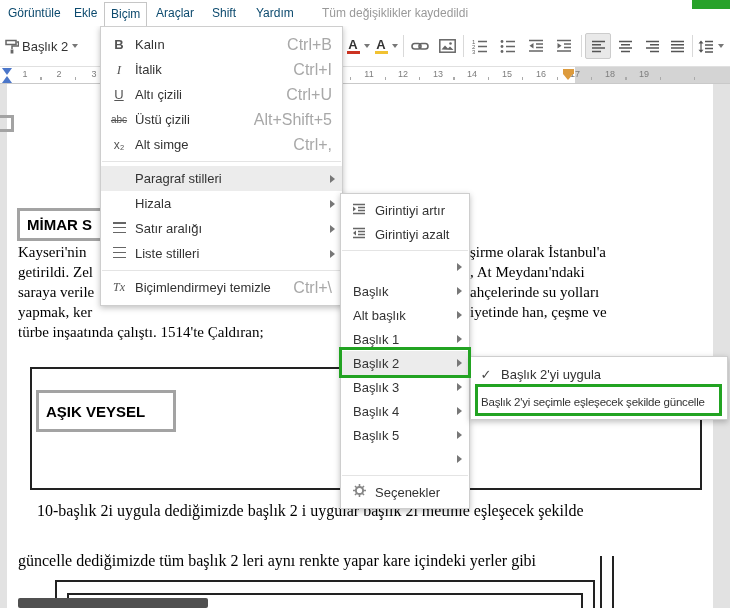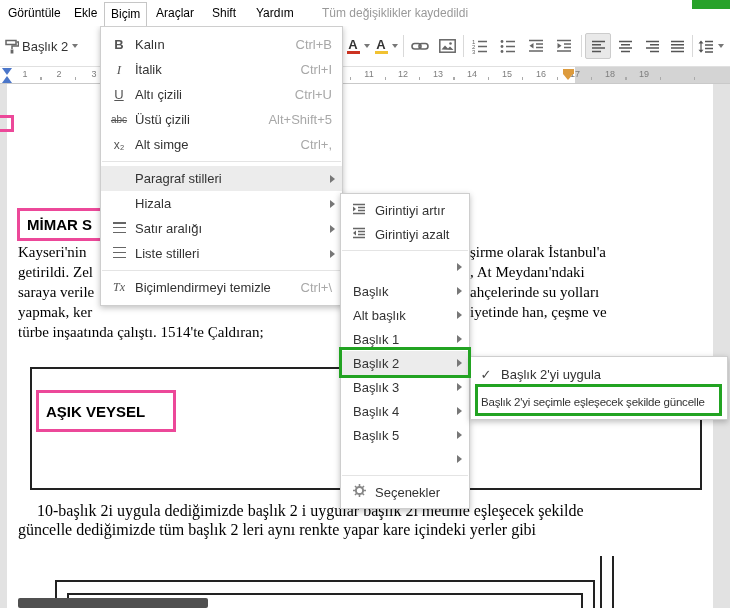--- a/index.html
+++ b/index.html
@@ -2,21 +2,21 @@
 <html><head>
 <meta charset="utf-8">
 <style>
   *{margin:0;padding:0;box-sizing:border-box}
   html,body{width:730px;height:608px;overflow:hidden}
   body{font-family:"Liberation Sans",sans-serif;background:#fff}
   #app{position:relative;width:730px;height:608px;background:#fff;overflow:hidden}
 
   
   #menubar{position:absolute;top:0;left:0;right:0;height:26px;background:#fff;z-index:30}
-  .mb-item{position:absolute;top:3px;height:21px;line-height:21px;font-size:12px;color:#000000;padding:0 6px;cursor:pointer;white-space:nowrap}
+  .mb-item{position:absolute;top:3px;height:21px;line-height:21px;font-size:12px;color:#0c4a6e;padding:0 6px;cursor:pointer;white-space:nowrap}
   .mb-item.open{top:2px;height:24px;line-height:22px;background:#fff;border:1px solid #c6c6c6;border-bottom:none;z-index:31}
   #mb-status{position:absolute;left:322px;top:6px;font-size:12px;color:#999;white-space:nowrap}
   #ann-corner{position:absolute;left:692px;top:0;width:38px;height:9px;background:#28a22a;z-index:40}
 
   
   #toolbar{position:absolute;top:26px;left:0;right:0;height:40px;background:#fff;z-index:5}
   .tb-btn{position:absolute;top:7px;height:26px;display:flex;align-items:center;justify-content:center;border-radius:2px;cursor:pointer;color:#555}
   .tb-btn.pressed{background:#e9e9e9;border:1px solid #ccc}
   .tb-sep{position:absolute;top:9px;width:1px;height:22px;background:#d9d9d9}
   .dd{width:0;height:0;border-left:3.5px solid transparent;border-right:3.5px solid transparent;border-top:4px solid #777;margin-left:4px}
@@ -36,21 +36,21 @@
   #mk-left{left:2px;top:9px;width:0;height:0;border-left:5px solid transparent;border-right:5px solid transparent;border-bottom:7px solid #4b76c9}
   #mk-right-rect{left:563px;top:2px;width:11px;height:5px;background:#dd9b3d}
   #mk-right-tri{left:563px;top:7px;width:0;height:0;border-left:5.5px solid transparent;border-right:5.5px solid transparent;border-top:6px solid #dd9b3d}
 
   
   #doc{position:absolute;top:84px;left:0;right:0;bottom:0;background:#fff;overflow:hidden;z-index:1}
   .margin-l{position:absolute;left:0;top:0;bottom:0;width:7px;background:#e2e2e2}
   .margin-r{position:absolute;right:0;top:0;bottom:0;width:17px;background:#e2e2e2}
   .serif{position:absolute;font-family:"Liberation Serif",serif;font-size:15px;color:#000;white-space:nowrap}
   .serif.big{font-size:16px}
-  .green-box{position:absolute;border:3px solid #ec4899}
+  .green-box{position:absolute;border:3px solid #a3a3a3}
   .doc-h{font-family:"Liberation Sans",sans-serif;font-weight:bold;font-size:15px;color:#000;padding-left:7px;display:flex;align-items:center;height:100%;white-space:nowrap}
   .tline{position:absolute;background:#222}
   .trect{position:absolute;border:2px solid #222}
   #scroll-thumb{position:absolute;left:18px;top:514px;width:190px;height:10px;background:#505050;border-radius:2px;z-index:10}
 
   
   .menu{position:absolute;background:#fff;border:1px solid #cecece;box-shadow:0 2px 6px rgba(0,0,0,.25);padding:5px 0}
   #format-menu{left:100px;top:26px;width:243px;z-index:25}
   #styles-menu{left:340px;top:193px;width:130px;z-index:26;padding:4px 0}
   #h2-menu{left:470px;top:356px;width:258px;z-index:27;padding:4px 0}
@@ -59,21 +59,21 @@
   #h2-menu .mi{height:27px}
   .mi.hl{background:#ececec}
   .ic{width:24px;margin-left:6px;text-align:center;color:#555;flex:none;font-size:13px}
   .ic-b{font-weight:bold}
   .ic-i{font-family:"Liberation Serif",serif;font-style:italic}
   .ic-u{text-decoration:underline}
   .ic-st{font-size:10px;text-decoration:line-through}
   .ic-sup,.ic-sub{font-size:12px}
   .ic-tx{font-family:"Liberation Serif",serif;font-style:italic;font-size:12px}
   .lbl{flex:1;padding-left:4px;white-space:nowrap}
-  .sc{color:#a8a8a8;font-size:13px;margin-right:10px;white-space:nowrap}
+  .sc{color:#a8a8a8;font-size:16px;margin-right:10px;white-space:nowrap}
   .arr{position:absolute;right:7px;top:50%;margin-top:-4px;width:0;height:0;border-left:5px solid #777;border-top:4px solid transparent;border-bottom:4px solid transparent}
   .msep{height:1px;background:#e4e4e4;margin:4px 1px}
   #styles-menu .lbl.noic{padding-left:12px}
   #h2-menu .chk{width:22px;margin-left:4px;text-align:center;color:#444;font-size:13px;flex:none}
   #h2-menu .upd{font-size:11.5px;letter-spacing:-0.2px;padding-left:10px}
   .bars-ic{display:inline-block;width:13px;height:11px;background:repeating-linear-gradient(to bottom,#666 0 1.5px,transparent 1.5px 4.8px)}
 
   
   #ann-b2{position:absolute;left:339px;top:347px;width:132px;height:31px;border:3px solid #22a322;z-index:28}
   #ann-upd{position:absolute;left:475px;top:384px;width:247px;height:32px;border:3px solid #22a322;z-index:29}
@@ -252,21 +252,21 @@
     <span class="serif" style="left:470px;top:220px">iyetinde han, çeşme ve</span>
     <span class="serif" style="left:18px;top:240px">türbe inşaatında çalıştı. 1514'te Çaldıran;</span>
 
     <div class="trect" style="left:30px;top:283px;width:672px;height:123px"></div>
 
     <div class="green-box" style="left:36px;top:306px;width:140px;height:42px">
       <div class="doc-h">AŞIK VEYSEL</div>
     </div>
 
     <span class="serif big" style="left:37px;top:418px">10-başlık 2i uygula dediğimizde başlık 2 i uygular başlık 2i metinle  eşleşecek şekilde</span>
-    <span class="serif big" style="left:18px;top:437px">güncelle dediğimizde tüm başlık 2 leri aynı renkte yapar kare içindeki yerler gibi</span>
+    <span class="serif big" style="left:18px;top:468px">güncelle dediğimizde tüm başlık 2 leri aynı renkte yapar kare içindeki yerler gibi</span>
 
     <div class="trect" style="left:55px;top:496px;width:540px;height:120px"></div>
     <div class="trect" style="left:67px;top:509px;width:516px;height:110px"></div>
     <div class="tline" style="left:600px;top:472px;width:2px;height:140px"></div>
     <div class="tline" style="left:612px;top:472px;width:2px;height:140px"></div>
 
     <div id="scroll-thumb"></div>
   </div>
 
   <div class="menu" id="format-menu">

